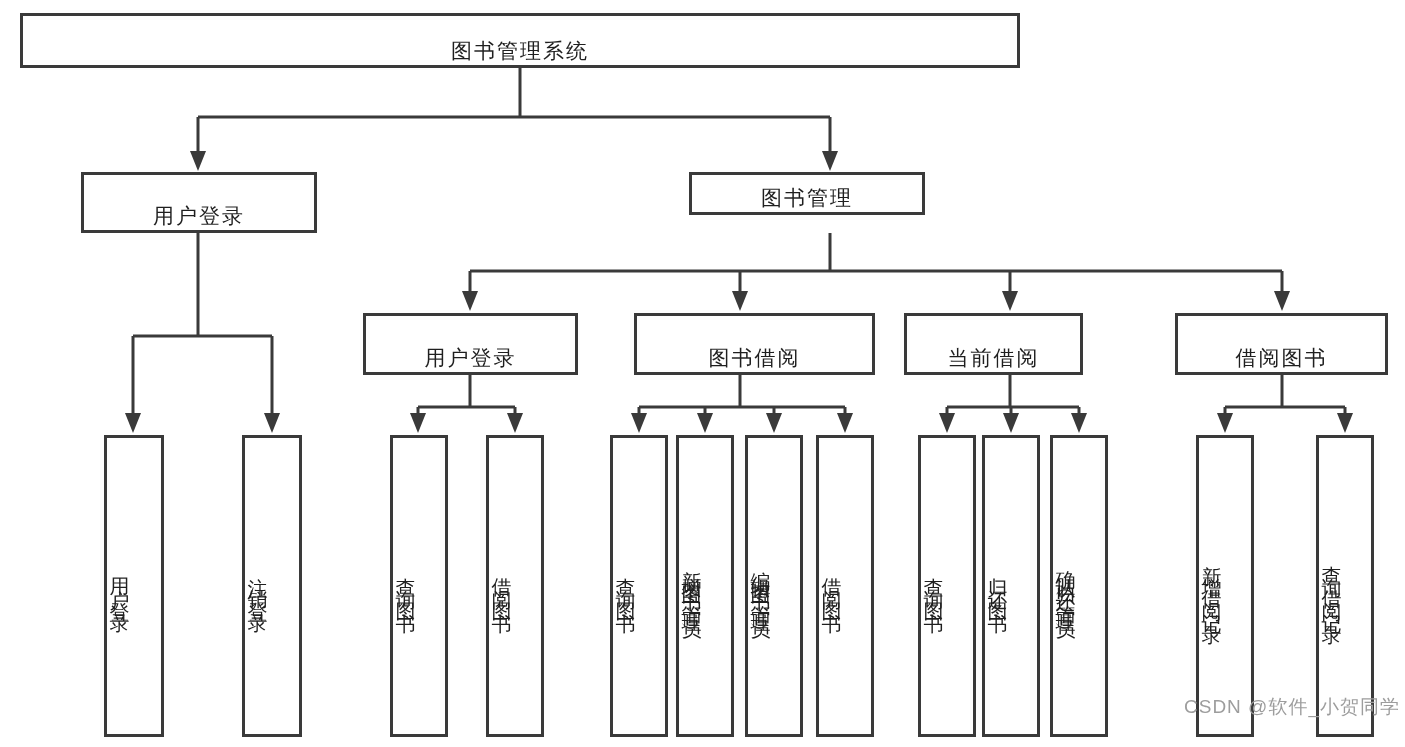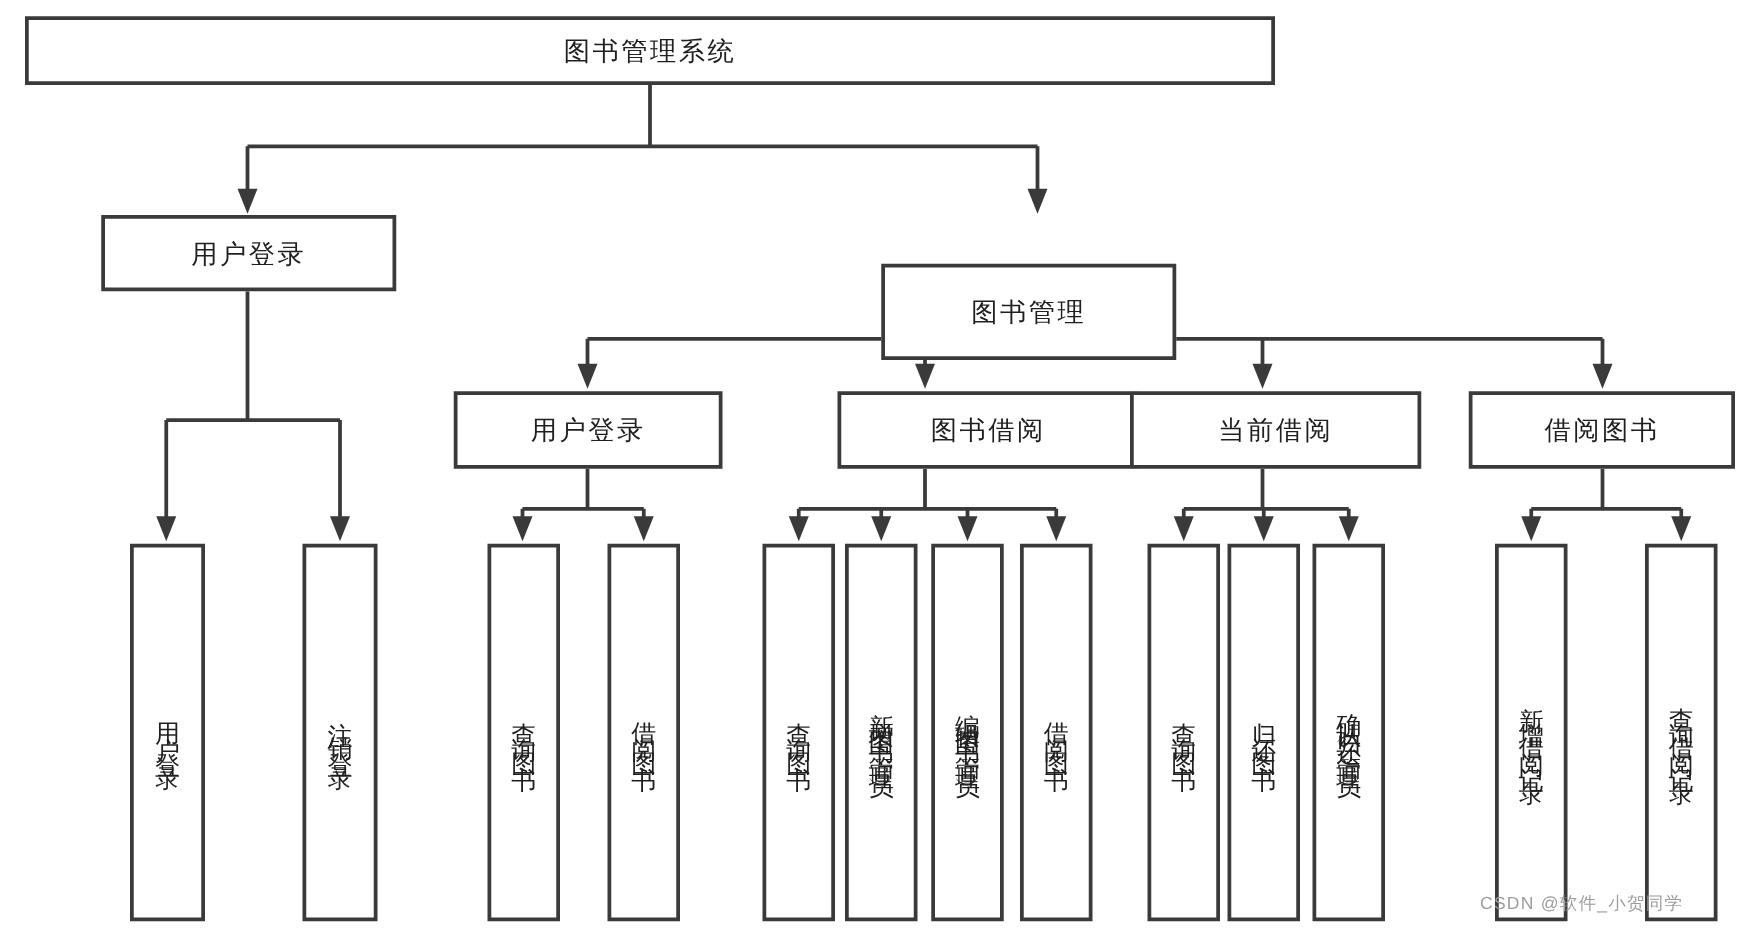--- a/index.html
+++ b/index.html
@@ -30,38 +30,38 @@
   svg.connectors polygon.arrow {
     fill: var(--line);
     stroke: none;
   }
   .node {
     position: absolute;
     box-sizing: border-box;
     background: #ffffff;
     border: 3px solid var(--line);
     display: flex;
-    align-items: center;
+    align-items: flex-end;
     justify-content: center;
     color: var(--text);
     z-index: 2;
   }
   .node.h { font-size: 21px; letter-spacing: 2px; }
   .node.v {
     writing-mode: vertical-rl;
     font-size: 20px;
     letter-spacing: 12px;
   }
   .node.v.tight { letter-spacing: 7px; }
   .node .lbl { white-space: nowrap; }
   .watermark {
     position: absolute;
     left: 1184px;
-    top: 714px;
-    font-size: 14px;
+    top: 694px;
+    font-size: 19px;
     color: var(--wm);
     letter-spacing: 1px;
     white-space: nowrap;
     z-index: 3;
   }
 </style>
 </head>
 <body>
 
 <div class="stage">
@@ -105,31 +105,31 @@
     </g>
   </svg>
 
   <div class="node h" style="left:20px; top:13px; width:1000px; height:55px;">
     <span class="lbl">图书管理系统</span>
   </div>
 
   <div class="node h" style="left:81px; top:172px; width:236px; height:61px;">
     <span class="lbl">用户登录</span>
   </div>
-  <div class="node h" style="left:705px; top:172px; width:236px; height:77px;margin-top:39px;">
+  <div class="node h" style="left:689px; top:172px; width:236px; height:43px;">
     <span class="lbl">图书管理</span>
   </div>
 
   <div class="node h" style="left:363px; top:313px; width:215px; height:62px;">
     <span class="lbl">用户登录</span>
   </div>
-  <div class="node h" style="left:634px; top:313px; width:241px; height:62px;margin-left:36px;">
+  <div class="node h" style="left:634px; top:313px; width:241px; height:62px;">
     <span class="lbl">图书借阅</span>
   </div>
-  <div class="node h" style="left:904px; top:313px; width:233px; height:62px;">
+  <div class="node h" style="left:904px; top:313px; width:179px; height:62px;">
     <span class="lbl">当前借阅</span>
   </div>
   <div class="node h" style="left:1175px; top:313px; width:213px; height:62px;">
     <span class="lbl">借阅图书</span>
   </div>
 
   <div class="node v" style="left:104px; top:435px; width:60px; height:302px;">
     <span class="lbl">用户登录</span>
   </div>
   <div class="node v" style="left:242px; top:435px; width:60px; height:302px;">

